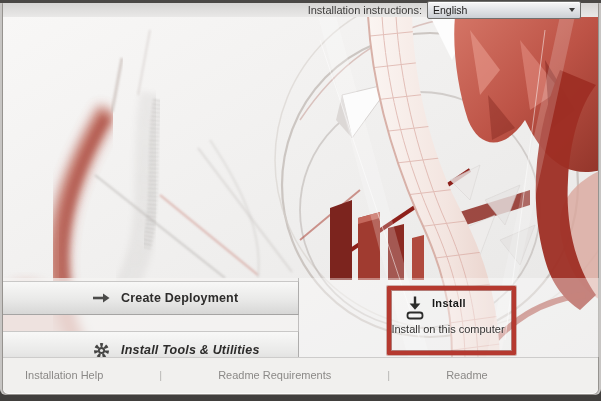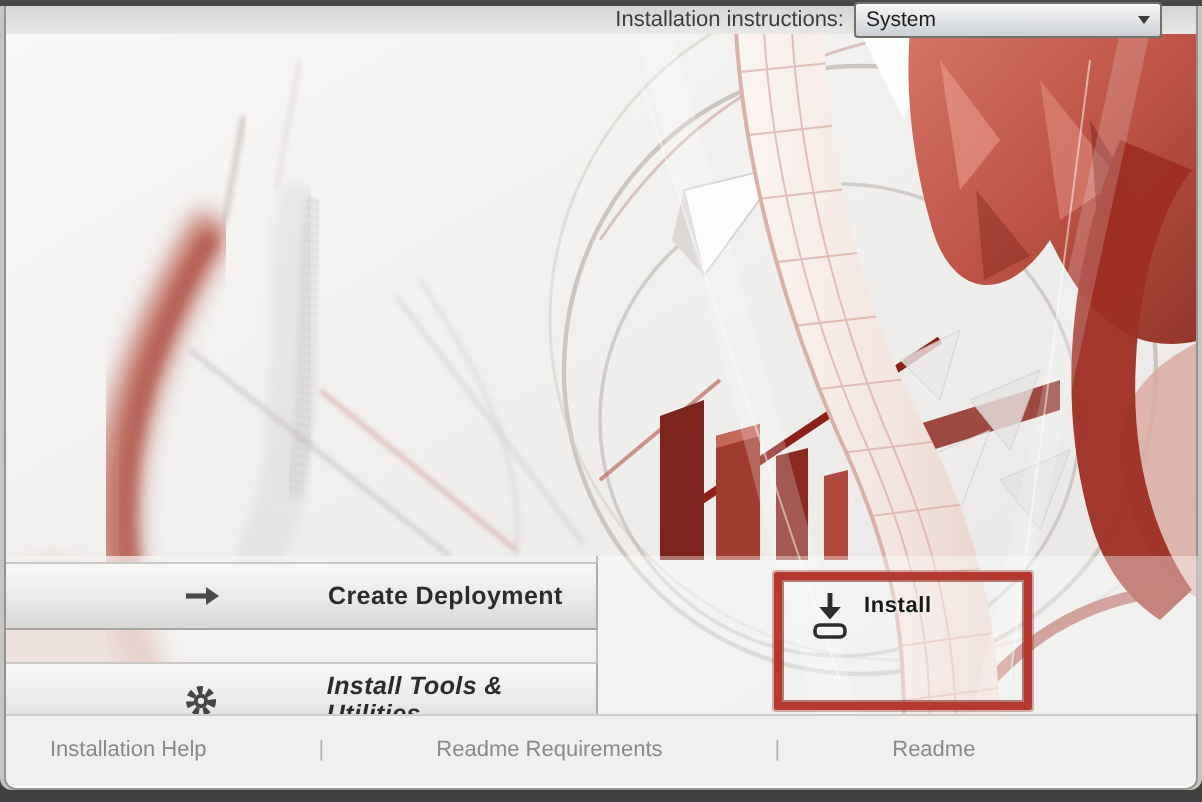--- a/index.html
+++ b/index.html
@@ -39,21 +39,21 @@
   .wash-left{position:absolute;left:3px;top:278px;width:295px;height:79px;
     background:rgba(245,244,242,.72);z-index:2;}
   .wash-right{position:absolute;left:298px;top:278px;width:300px;height:79px;
     background:rgba(255,255,255,.38);z-index:2;
     border-left:1px solid rgba(150,148,145,.55);}
   
   .action-bar{
     position:absolute;left:3px;width:295px;z-index:3;
     background:linear-gradient(180deg,#f8f8f7 0%,#e9e9e8 55%,#d7d7d6 100%);
     border-top:1px solid #c9c8c7;border-bottom:1px solid #a5a4a3;border-right:1px solid #aeadac;
-    display:flex;align-items:center;cursor:pointer;gap:43px;
+    display:flex;align-items:center;cursor:pointer;
   }
   .bar-create{top:281px;height:32px;}
   .bar-tools{top:331px;height:36px;font-style:italic;}
   .action-bar .ic{margin-left:88px;width:20px;display:flex;justify-content:center;}
   .action-bar .lbl{margin-left:10px;font-size:12.5px;font-weight:700;color:#2d2c2b;letter-spacing:.2px;}
   
   .install-btn{position:absolute;left:392px;top:292px;width:112px;height:50px;z-index:4;cursor:pointer;}
   .install-icon{position:absolute;left:12px;top:3px;}
   .install-label{position:absolute;left:40px;top:5px;font-size:11px;font-weight:700;color:#181817;
     letter-spacing:.3px;text-shadow:0 0 2px rgba(255,255,255,.9);}
@@ -197,21 +197,21 @@
       </g>
     </svg>
   </div>
 
   <div class="wash-left"></div>
   <div class="wash-right"></div>
 
   <div class="topbar"></div>
   <div class="lang-label">Installation instructions:</div>
   <div class="combo">
-    <span class="combo-value">System</span>
+    <span class="combo-value">English</span>
     <span class="combo-arrow"></span>
   </div>
 
   <div class="action-bar bar-create">
     <span class="ic">
       <svg width="18" height="12" viewBox="0 0 18 12">
         <line x1="1" y1="6" x2="12" y2="6" stroke="#4a4a49" stroke-width="2.6"></line>
         <polygon points="11,1.5 11,10.5 17.5,6" fill="#4a4a49"></polygon>
       </svg>
     </span>
@@ -231,20 +231,21 @@
 
   <div class="install-btn">
     <span class="install-icon">
       <svg width="22" height="25" viewBox="0 0 22 25">
         <line x1="11" y1="1.5" x2="11" y2="10" stroke="#2c2c2b" stroke-width="2.4"></line>
         <polygon points="5.6,8.5 16.4,8.5 11,14.8" fill="#2c2c2b"></polygon>
         <rect x="3.5" y="17.5" width="15" height="6" rx="2.5" fill="none" stroke="#2c2c2b" stroke-width="1.8"></rect>
       </svg>
     </span>
     <span class="install-label">Install</span>
+    <span class="install-desc">Install on this computer</span>
   </div>
   <div class="annotation-box"></div>
 
   <div class="footer">
     <div class="footer-links">
       <span class="link">Installation Help</span>
       <span class="sep">|</span>
       <span class="link">Readme Requirements</span>
       <span class="sep">|</span>
       <span class="link">Readme</span>

